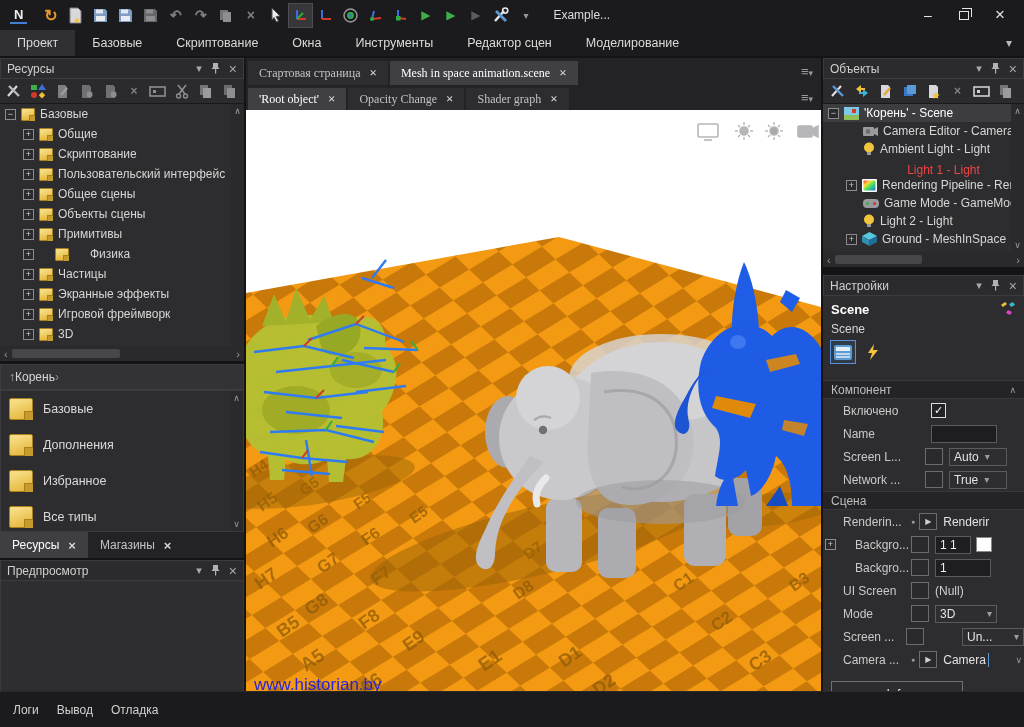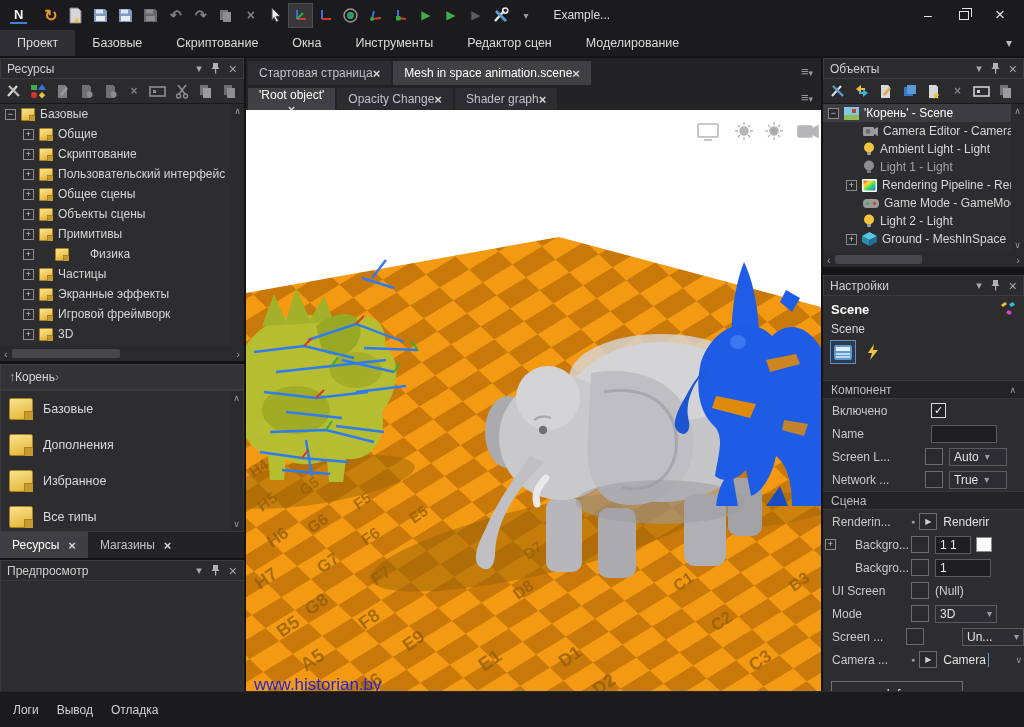--- a/index.html
+++ b/index.html
@@ -47,21 +47,21 @@
   .panel-header{height:21px;background:#2b2b2e;border:1px solid #3b3b40;display:flex;align-items:center;padding:0 6px;color:#cfcfcf;}
   .ph-icons{margin-left:auto;display:flex;gap:9px;align-items:center;color:#a9a9a9;font-size:11px;}
 
   .mini-toolbar{background:#2b2b2e;display:flex;align-items:center;gap:5px;padding:0 5px;border-bottom:1px solid #19191b;}
   .mti{width:19px;height:19px;display:flex;align-items:center;justify-content:center;}
 
   
   .tree{background:#2d2d30;position:relative;overflow:hidden;}
   .trow{height:20px;display:flex;align-items:center;gap:5px;padding-left:5px;color:#d6d6d6;white-space:nowrap;}
   .trow.sel{background:#3c3c41;color:#fff;}
-  .trow.dim{color:#a3a3a3;}
+  .trow.dim{color:#ef4444;flex-direction:column;}
   .exp{width:11px;height:11px;border:1px solid #8c8c90;background:#2b2b2e;color:#cfcfcf;font-size:9px;line-height:9px;text-align:center;flex:0 0 auto;}
   .folder-ic{width:14px;height:13px;flex:0 0 auto;background:linear-gradient(160deg,#f6dd84 20%,#e7b83f 80%);border:1px solid #a8801f;border-radius:1px;position:relative;}
   .folder-ic::after{content:"";position:absolute;right:-1px;bottom:-1px;width:5px;height:5px;background:#c79a2d;border-left:1px solid #a8801f;border-top:1px solid #a8801f;}
   .vscroll{position:absolute;right:0;top:0;bottom:0;width:13px;background:#2a2a2d;color:#9a9a9e;font-size:9px;display:flex;flex-direction:column;align-items:center;justify-content:space-between;padding:2px 0;}
   .hscroll{height:15px;background:#2a2a2d;display:flex;align-items:center;color:#9a9a9e;font-size:11px;padding:0 4px;gap:4px;}
   .hthumb{flex:1;height:9px;background:#46464b;border-radius:2px;}
 
   
   .crumb{height:26px;background:#333336;display:flex;align-items:center;padding:0 8px;color:#d6d6d6;border:1px solid #3e3e42;}
   .biglist{background:#2d2d30;border:1px solid #3a3a3e;position:relative;overflow:hidden;}
@@ -69,31 +69,31 @@
   .bigfolder{width:24px;height:22px;background:linear-gradient(160deg,#f6dd84 15%,#e7b83f 85%);border:1px solid #a8801f;border-radius:2px;position:relative;flex:0 0 auto;}
   .bigfolder::after{content:"";position:absolute;right:-1px;bottom:-1px;width:8px;height:8px;background:#c79a2d;border-left:1px solid #a8801f;border-top:1px solid #a8801f;}
 
   .bottom-tabs{height:26px;display:flex;background:#232326;align-items:stretch;}
   .btab{display:flex;align-items:center;gap:9px;padding:0 12px;color:#c4c4c8;}
   .btab.active{background:#3e3e43;color:#fff;}
 
   
   .tabrow{height:27px;background:#232326;display:flex;align-items:flex-end;padding-left:2px;}
   .tabrow2{height:25px;background:#232326;display:flex;align-items:flex-end;padding-left:2px;}
-  .dtab{height:24px;display:flex;align-items:center;padding:0 11px;background:#2d2d31;color:#c2c2c6;margin-right:2px;white-space:nowrap;}
+  .dtab{height:24px;display:flex;align-items:center;gap:9px;padding:0 11px;background:#2d2d31;color:#c2c2c6;margin-right:2px;white-space:nowrap;font-family:Liberation Serif, serif;}
   .dtab.active{background:#3f3f44;color:#ffffff;}
   .tab-x{font-size:13px;color:#d6d6d6;font-weight:bold;}
   .tabmenu{margin-left:auto;margin-right:8px;align-self:center;color:#9a9a9e;font-size:13px;}
 
   .viewport{position:absolute;left:0;top:52px;width:575px;height:593px;background:#fff;}
 
   
   .props{background:#2d2d30;position:relative;}
   .prow{height:23px;display:flex;align-items:center;position:relative;}
-  .plabel{width:88px;padding-left:9px;color:#c9c9c9;overflow:hidden;white-space:nowrap;}
+  .plabel{width:88px;padding-left:20px;color:#c9c9c9;overflow:hidden;white-space:nowrap;}
   .plabel.ind{padding-left:30px;text-align:center;}
   .pgut{width:14px;}
   .sqbtn{width:18px;height:17px;border:1px solid #6b6b70;background:#2a2a2d;flex:0 0 auto;display:flex;align-items:center;justify-content:center;color:#cfcfcf;font-size:8px;}
   .pctl{display:flex;align-items:center;gap:5px;padding-left:6px;flex:1;}
   .checkbox{width:15px;height:15px;border:1px solid #dcdcdc;background:#232326;color:#fff;font-size:11px;line-height:13px;text-align:center;}
   .tfield{height:18px;background:#1e1e21;border:1px solid #5a5a5f;color:#eee;padding:0 4px;display:flex;align-items:center;}
   .dd{height:18px;background:#2e2e32;border:1px solid #5a5a5f;color:#e2e2e2;padding:0 4px;display:flex;align-items:center;gap:6px;}
   .dd .g-caret{color:#9c9ca0;font-size:10px;}
   .swatch{width:16px;height:15px;background:#fff;border:1px solid #888;}
   .sect{height:19px;background:#242427;border-top:1px solid #39393d;border-bottom:1px solid #39393d;display:flex;align-items:center;padding:0 8px;color:#bdbdbd;}
@@ -448,21 +448,21 @@
           <span>Стартовая страница</span>
           <span class="tab-x g-close"></span>
         </span>
       <span class="dtab active">
           <span>Mesh in space animation.scene</span>
           <span class="tab-x g-close"></span>
         </span>
       <span class="tabmenu"><span class="g-menu"></span><span class="g-caret" style="font-size:9px;"></span></span>
     </div>
     <div class="tabrow2">
-      <span class="dtab active" style="height:22px;flex-direction:column;">
+      <span class="dtab active" style="height:22px;">
           <span>'Root object'</span>
           <span class="tab-x g-close"></span>
         </span>
       <span class="dtab" style="height:22px;">
           <span>Opacity Change</span>
           <span class="tab-x g-close"></span>
         </span>
       <span class="dtab" style="height:22px;">
           <span>Shader graph</span>
           <span class="tab-x g-close"></span>

